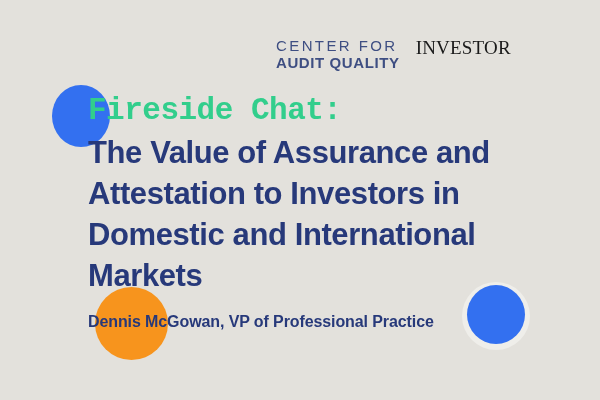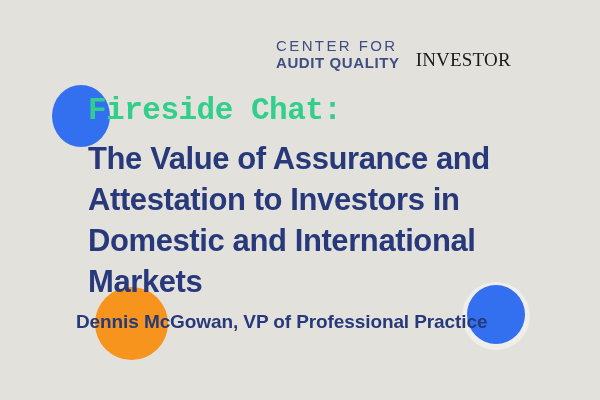--- a/index.html
+++ b/index.html
@@ -120,21 +120,21 @@
   #ii-logo {
     margin-left: 16px;
     font-family: "Liberation Serif", serif;
     color: #1A1A1A;
     font-size: 19px;
     line-height: 19px;
     letter-spacing: 0.2px;
     padding-top: 1px;
   }
   #ii-line1, #ii-line2 { display: block; }
-  #ii-line2 { margin-top: 13px; }
+  #ii-line2 { margin-top: 1px; }
 
   
   #headline-block {
     position: absolute;
     left: 88px;
     top: 92px;
     width: 500px;
     z-index: 2;
   }
   #eyebrow {
@@ -146,30 +146,30 @@
     color: #32CE8C;
     white-space: nowrap;
   }
   #main-title {
     font-family: "Liberation Sans", sans-serif;
     font-weight: bold;
     font-size: 31px;
     line-height: 41px;
     letter-spacing: -0.4px;
     color: #27397A;
-    margin-top: 8px;
+    margin-top: 2px;
   }
 
   #speaker-line {
     position: absolute;
-    left: 76px;
+    left: 88px;
     top: 313px;
     font-family: "Liberation Sans", sans-serif;
     font-weight: bold;
-    font-size: 19px;
+    font-size: 16px;
     line-height: 18px;
     letter-spacing: -0.1px;
     color: #27397A;
     white-space: nowrap;
     z-index: 2;
   }
 </style>
 </head>
 <body>
 

